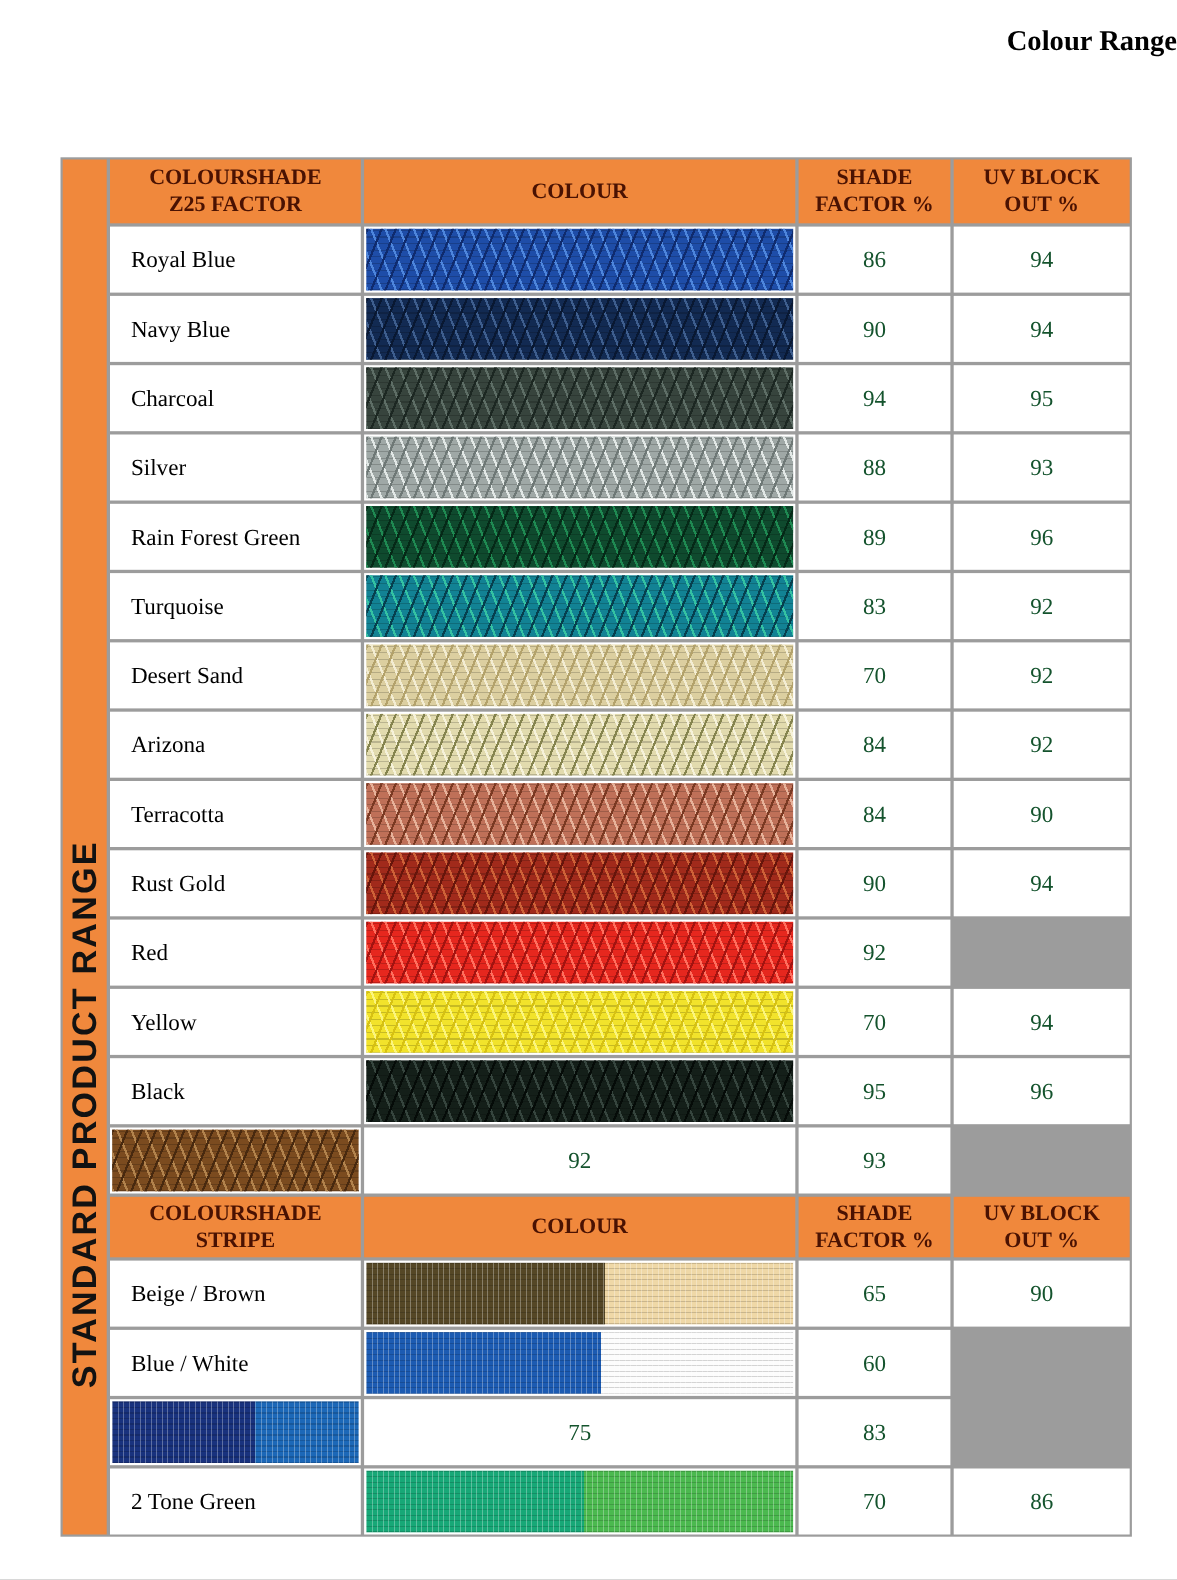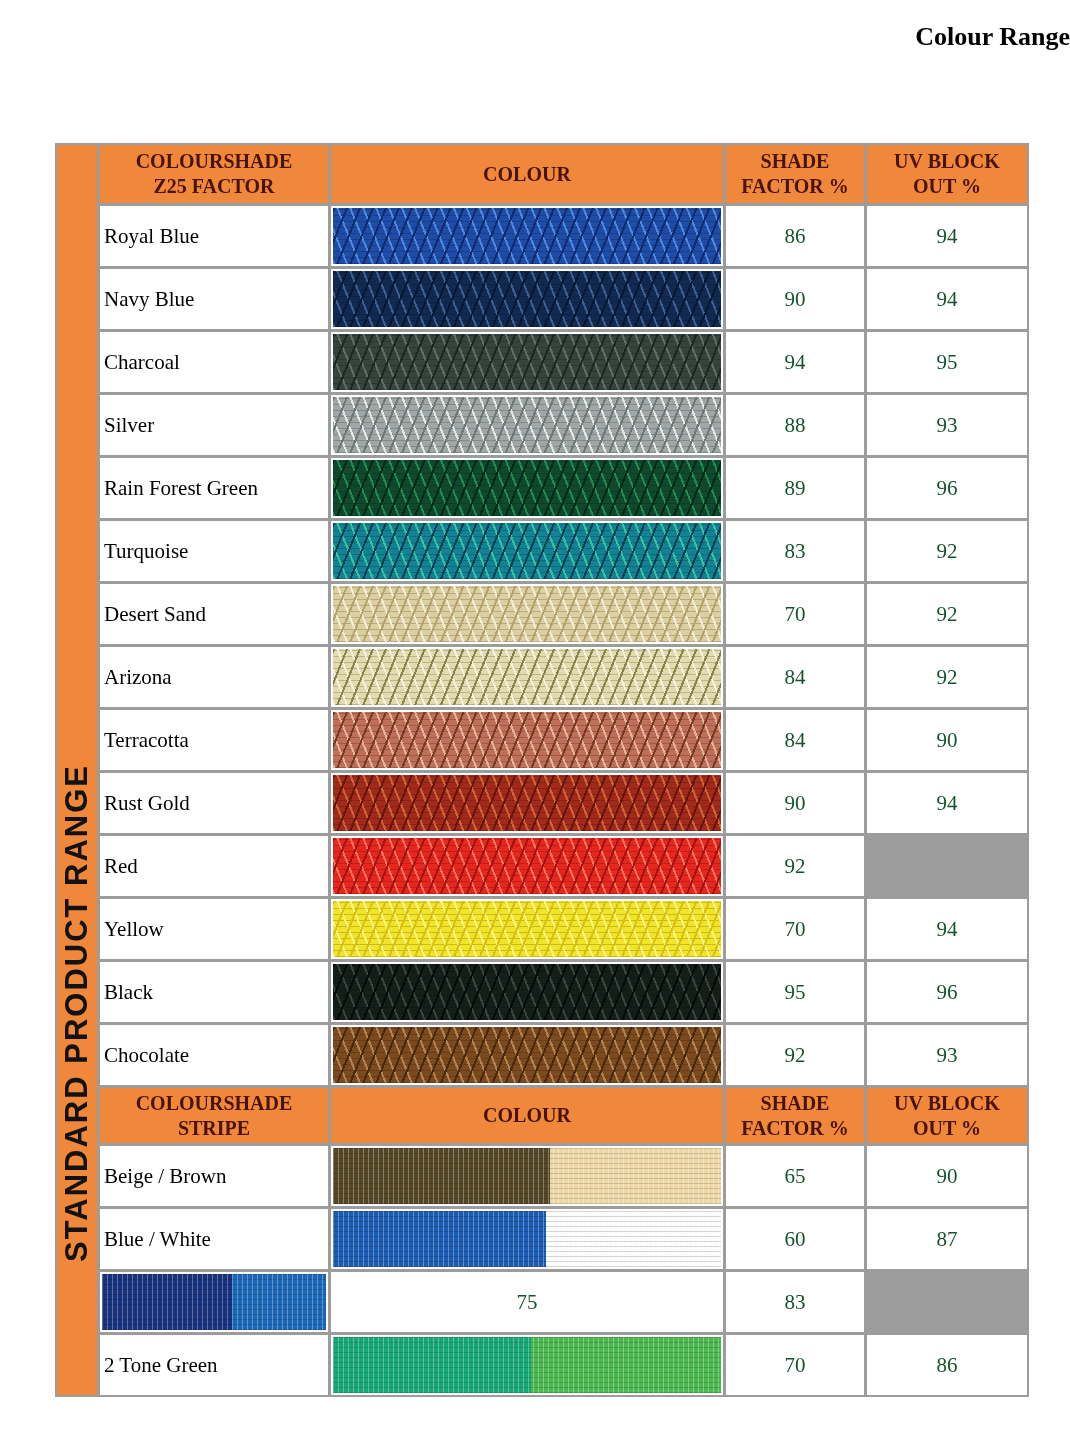--- a/index.html
+++ b/index.html
@@ -31,21 +31,21 @@
   .row.head1{height:58px;}
   .row.head2{height:55px;}
   .row.data{height:60px;}
   .cell{background:#ffffff;display:flex;align-items:center;overflow:hidden;}
   .header-cell{
     background:#F0883C;color:#4a1202;
     font-weight:bold;font-size:20px;line-height:1.25;
     flex-direction:column;justify-content:center;text-align:center;
   }
   .header-cell span{display:block;}
-  .name-cell{padding-left:4px;font-size:21px;color:#000;}
+  .name-cell{padding-left:19px;font-size:21px;color:#000;}
   .num-cell{justify-content:center;font-size:21px;color:#14532d;}
   .colour-cell{padding:2px;}
   .swatch{width:100%;height:100%;}
 </style>
 </head>
 <body>
 
 <div class="page-title">Colour Range</div>
 
 <div class="range-table">
@@ -193,23 +193,20 @@
         <div class="cell name-cell">
           <span>Black</span>
         </div>
         <div class="cell colour-cell">
           <div class="swatch" style="background-color: rgb(20, 31, 25); background-image: repeating-linear-gradient(112deg, rgb(5, 11, 8) 0px, rgb(5, 11, 8) 2px, rgba(0, 0, 0, 0) 2px, rgba(0, 0, 0, 0) 12px), repeating-linear-gradient(68deg, rgb(54, 69, 62) 0px, rgb(54, 69, 62) 2px, rgba(0, 0, 0, 0) 2px, rgba(0, 0, 0, 0) 12px), repeating-linear-gradient(0deg, rgba(0, 0, 0, 0.18) 0px, rgba(0, 0, 0, 0.18) 1px, rgba(0, 0, 0, 0) 1px, rgba(0, 0, 0, 0) 6px);"></div>
         </div>
         <div class="cell num-cell">95</div>
         <div class="cell num-cell">96</div>
       </div>
       <div class="row data">
-        <div class="cell name-cell">
-          <span>Chocolate</span>
-        </div>
         <div class="cell colour-cell">
           <div class="swatch" style="background-color: rgb(123, 75, 31); background-image: repeating-linear-gradient(112deg, rgb(72, 41, 15) 0px, rgb(72, 41, 15) 2px, rgba(0, 0, 0, 0) 2px, rgba(0, 0, 0, 0) 12px), repeating-linear-gradient(68deg, rgb(178, 131, 77) 0px, rgb(178, 131, 77) 2px, rgba(0, 0, 0, 0) 2px, rgba(0, 0, 0, 0) 12px), repeating-linear-gradient(0deg, rgba(0, 0, 0, 0.18) 0px, rgba(0, 0, 0, 0.18) 1px, rgba(0, 0, 0, 0) 1px, rgba(0, 0, 0, 0) 6px);"></div>
         </div>
         <div class="cell num-cell">92</div>
         <div class="cell num-cell">93</div>
       </div>
       <div class="row head2">
         <div class="cell header-cell">
           <span>COLOURSHADE</span>
           <span>STRIPE</span>
@@ -237,21 +234,20 @@
         <div class="cell num-cell">90</div>
       </div>
       <div class="row data">
         <div class="cell name-cell">
           <span>Blue / White</span>
         </div>
         <div class="cell colour-cell">
           <div class="swatch" style="background-image: repeating-linear-gradient(90deg, rgba(255, 255, 255, 0.3) 0px, rgba(255, 255, 255, 0.3) 1px, rgba(0, 0, 0, 0) 1px, rgba(0, 0, 0, 0) 5px), repeating-linear-gradient(0deg, rgba(0, 0, 0, 0.16) 0px, rgba(0, 0, 0, 0.16) 1px, rgba(0, 0, 0, 0) 1px, rgba(0, 0, 0, 0) 5px), linear-gradient(90deg, rgb(28, 91, 178) 0px, rgb(28, 91, 178) 55%, rgb(252, 252, 252) 55%, rgb(252, 252, 252) 100%);"></div>
         </div>
         <div class="cell num-cell">60</div>
-        <div class="cell num-cell">87</div>
       </div>
       <div class="row data">
         <div class="cell colour-cell">
           <div class="swatch" style="background-image: repeating-linear-gradient(90deg, rgba(255, 255, 255, 0.3) 0px, rgba(255, 255, 255, 0.3) 1px, rgba(0, 0, 0, 0) 1px, rgba(0, 0, 0, 0) 5px), repeating-linear-gradient(0deg, rgba(0, 0, 0, 0.16) 0px, rgba(0, 0, 0, 0.16) 1px, rgba(0, 0, 0, 0) 1px, rgba(0, 0, 0, 0) 5px), linear-gradient(90deg, rgb(25, 50, 126) 0px, rgb(25, 50, 126) 58%, rgb(28, 104, 184) 58%, rgb(28, 104, 184) 100%);"></div>
         </div>
         <div class="cell num-cell">75</div>
         <div class="cell num-cell">83</div>
       </div>
       <div class="row data">
         <div class="cell name-cell">

